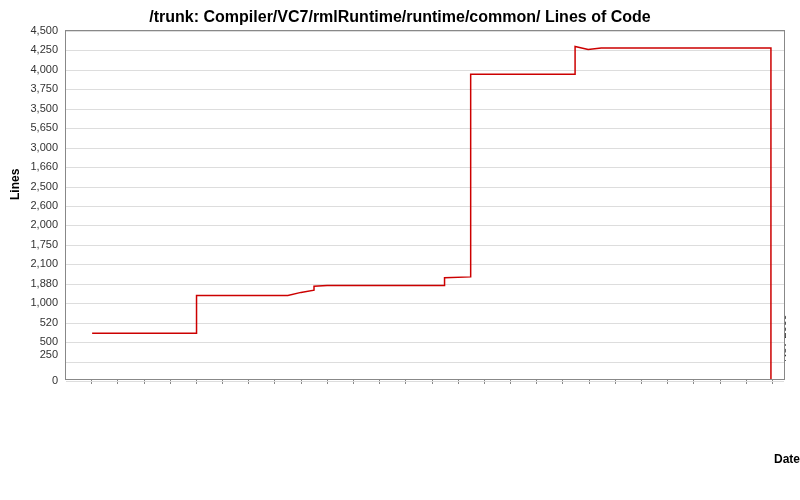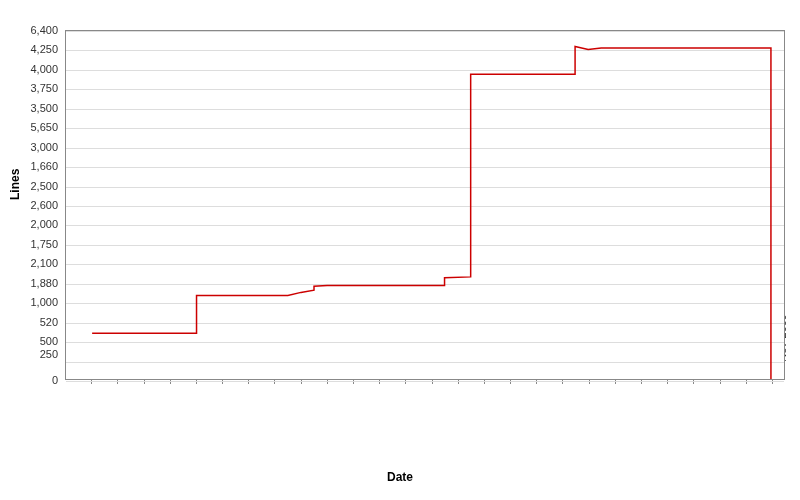--- a/index.html
+++ b/index.html
@@ -4,28 +4,29 @@
 <style>
   * { margin: 0; padding: 0; box-sizing: border-box; }
   body { font-family: Arial, sans-serif; background: #fff; }
   .chart-container { position: relative; width: 800px; height: 500px; }
   .title { text-align: center; font-size: 16px; font-weight: bold; padding: 8px 0 4px; color: #000; }
   .plot-area { position: absolute; left: 65px; top: 30px; width: 720px; height: 350px; border: 1px solid #888; background: #fff; }
   .grid-line-h { position: absolute; left: 0; width: 100%; border-top: 1px solid #ddd; }
   .y-tick-label { position: absolute; right: 742px; font-size: 11px; color: #333; transform: translateY(-50%); text-align: right; width: 50px; }
   .x-tick-label { position: absolute; top: 384px; font-size: 11px; color: #333; transform: rotate(-90deg); transform-origin: left top; white-space: nowrap; text-align: right; width: 70px; direction: rtl; }
   .y-axis-title { position: absolute; left: 8px; top: 200px; transform: rotate(-90deg); transform-origin: left top; font-size: 12px; font-weight: bold; color: #000; }
-  .x-axis-title { position: absolute; left: 0; width: 800px; top: 470px; text-align: center; font-size: 12px; font-weight: bold; color: #000; }
+  .x-axis-title { position: absolute; left: 0; width: 800px; top: 452px; text-align: right; font-size: 12px; font-weight: bold; color: #000; }
   svg.line { position: absolute; left: 0; top: 0; width: 100%; height: 100%; }
   .tick-mark-x { position: absolute; top: 380px; width: 1px; height: 4px; background: #888; }
 </style>
 </head>
 <body>
 
 <div class="chart-container">
+  <div class="title">/trunk: Compiler/VC7/rmlRuntime/runtime/common/ Lines of Code</div>
   <div class="y-axis-title">Lines</div>
   <div class="x-axis-title">Date</div>
 
   <div id="y-ticks">
       <div class="y-tick-label" style="top: 380px;">0</div>
       <div class="y-tick-label" style="top: 354px;">250</div>
       <div class="y-tick-label" style="top: 341.111px;">500</div>
       <div class="y-tick-label" style="top: 321.667px;">520</div>
       <div class="y-tick-label" style="top: 302.222px;">1,000</div>
       <div class="y-tick-label" style="top: 282.778px;">1,880</div>
@@ -34,21 +35,21 @@
       <div class="y-tick-label" style="top: 224.444px;">2,000</div>
       <div class="y-tick-label" style="top: 205px;">2,600</div>
       <div class="y-tick-label" style="top: 185.556px;">2,500</div>
       <div class="y-tick-label" style="top: 166.111px;">1,660</div>
       <div class="y-tick-label" style="top: 146.667px;">3,000</div>
       <div class="y-tick-label" style="top: 127.222px;">5,650</div>
       <div class="y-tick-label" style="top: 107.778px;">3,500</div>
       <div class="y-tick-label" style="top: 88.3333px;">3,750</div>
       <div class="y-tick-label" style="top: 68.8889px;">4,000</div>
       <div class="y-tick-label" style="top: 49.4444px;">4,250</div>
-      <div class="y-tick-label" style="top: 30px;">6,400</div>
+      <div class="y-tick-label" style="top: 30px;">4,500</div>
     </div>
   <div id="x-ticks">
       <div class="x-tick-label" style="left: 95.1818px;">Jul-2005</div>
       <div class="tick-mark-x" style="left: 91.1818px;"></div>
       <div class="x-tick-label" style="left: 121.364px;">Sep-2005</div>
       <div class="tick-mark-x" style="left: 117.364px;"></div>
       <div class="x-tick-label" style="left: 147.545px;">Nov-2005</div>
       <div class="tick-mark-x" style="left: 143.545px;"></div>
       <div class="x-tick-label" style="left: 173.727px;">Jan-2006</div>
       <div class="tick-mark-x" style="left: 169.727px;"></div>

